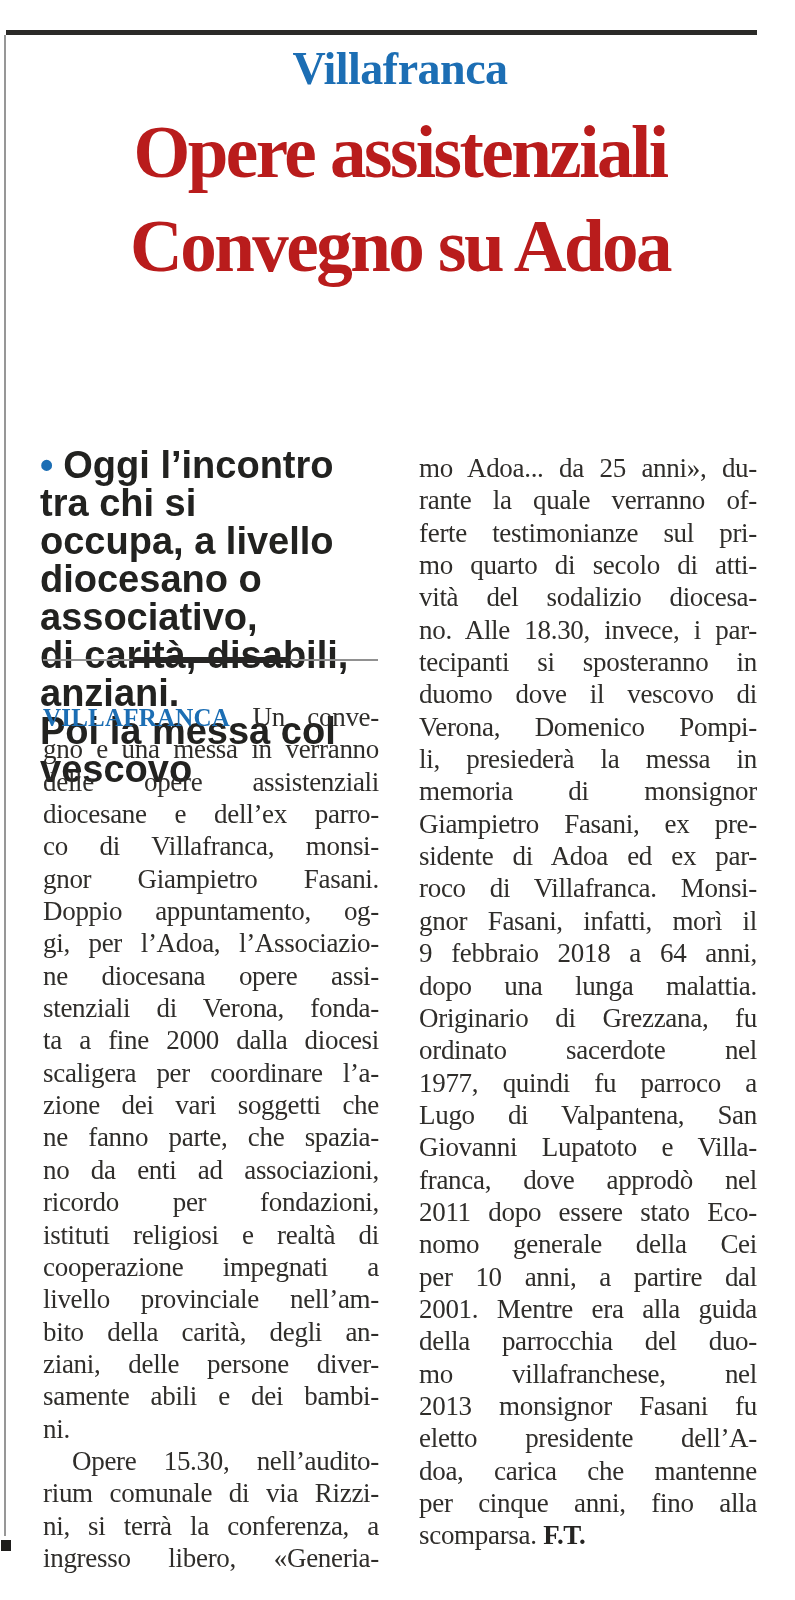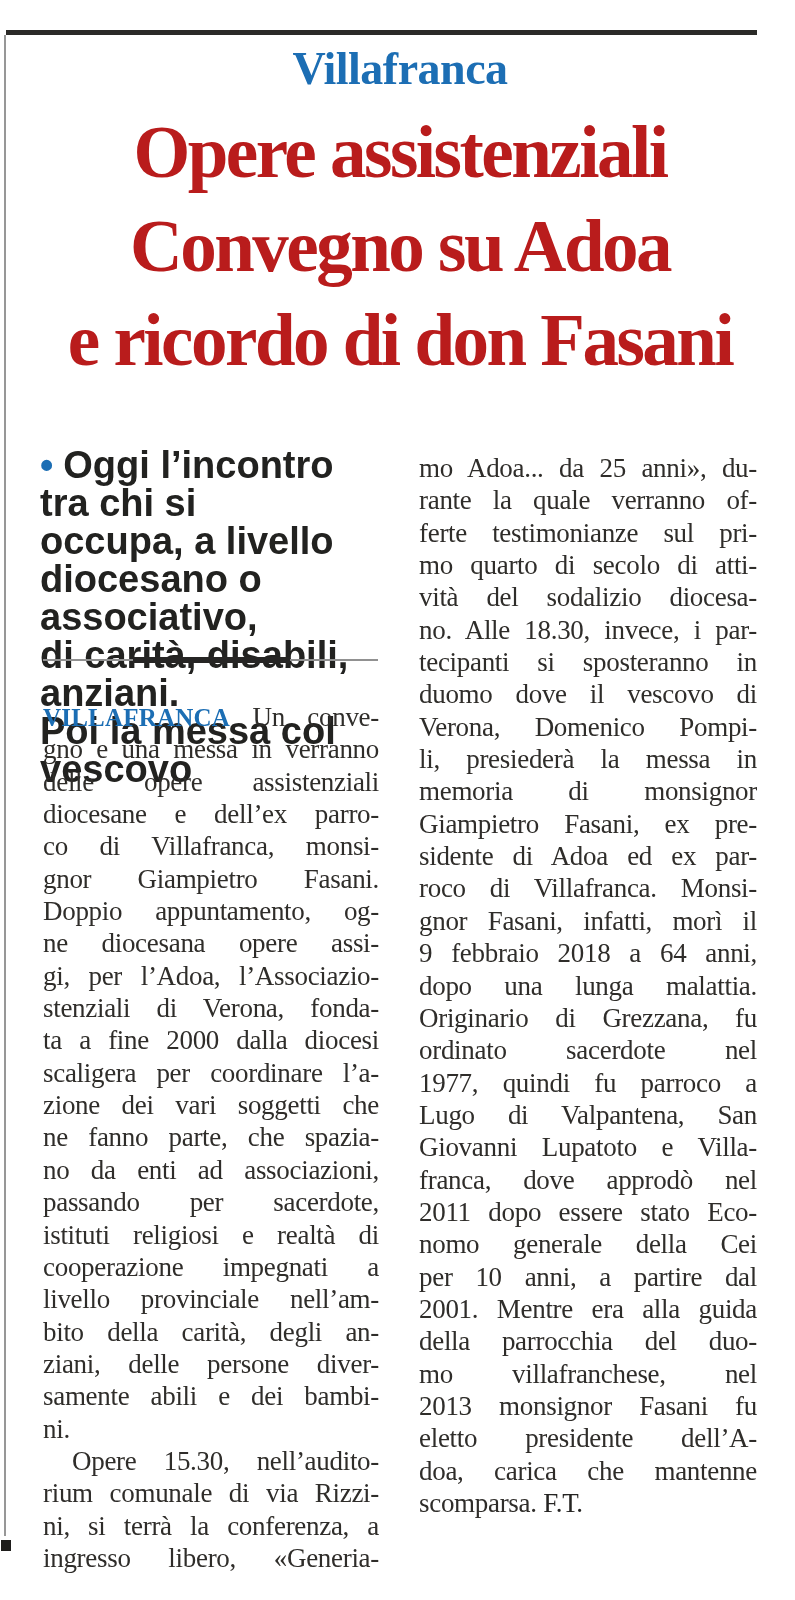--- a/index.html
+++ b/index.html
@@ -35,36 +35,35 @@
     letter-spacing:-0.3px; color:#2f2d2a;
   }
   .col-left  { left:43px;  top:681px; width:336px;margin-top:20px; }
   .col-right { left:419px; top:452px; width:338px; }
 
   .bline { text-align:justify; text-align-last:justify; height:32.35px; }
   .bline.end { text-align-last:left; }
   .bline.indent { padding-left:29px; box-sizing:border-box; }
 
   .lead-in { font-weight:700; color:#1c6eb4; font-size:25px; letter-spacing:0.2px; }
-  .byline  { font-weight:400; color:#252422;margin-top:8px; }
+  .byline  { font-weight:700; color:#252422;margin-top:8px; }
 </style>
 </head>
 <body>
 
 <div class="sheet">
   <div class="top-rule"></div>
   <div class="left-rule"></div>
   <div class="left-rule-cap"></div>
 
   <div class="kicker">Villafranca</div>
 
   <h1 class="headline">
       <div>Opere assistenziali</div>
       <div>Convegno su Adoa</div>
-      <div>e ricordo di don Fasani</div>
     </h1>
 
   <div class="lede">
     <span class="bullet">•</span><span class="lede-text">Oggi l’incontro tra chi si
 occupa, a livello
 diocesano o associativo,
 di carità, disabili, anziani.
 Poi la messa col vescovo</span>
   </div>
 
@@ -72,29 +71,29 @@
   <div class="divider-black"></div>
 
   <div class="col col-left">
       <div class="bline"><span class="lead-in">VILLAFRANCA</span> Un conve-</div>
       <div class="bline">gno e una messa in verranno</div>
       <div class="bline">delle opere assistenziali</div>
       <div class="bline">diocesane e dell’ex parro-</div>
       <div class="bline">co di Villafranca, monsi-</div>
       <div class="bline">gnor Giampietro Fasani.</div>
       <div class="bline">Doppio appuntamento, og-</div>
+      <div class="bline">gi, per l’Adoa, l’Associazio-</div>
       <div class="bline">ne diocesana opere assi-</div>
-      <div class="bline">gi, per l’Adoa, l’Associazio-</div>
       <div class="bline">stenziali di Verona, fonda-</div>
       <div class="bline">ta a fine 2000 dalla diocesi</div>
       <div class="bline">scaligera per coordinare l’a-</div>
       <div class="bline">zione dei vari soggetti che</div>
       <div class="bline">ne fanno parte, che spazia-</div>
       <div class="bline">no da enti ad associazioni,</div>
-      <div class="bline">passando per sacerdote,</div>
+      <div class="bline">ricordo per fondazioni,</div>
       <div class="bline">istituti religiosi e realtà di</div>
       <div class="bline">cooperazione impegnati a</div>
       <div class="bline">livello provinciale nell’am-</div>
       <div class="bline">bito della carità, degli an-</div>
       <div class="bline">ziani, delle persone diver-</div>
       <div class="bline">samente abili e dei bambi-</div>
       <div class="bline end">ni.</div>
       <div class="bline indent">Opere 15.30, nell’audito-</div>
       <div class="bline">rium comunale di via Rizzi-</div>
       <div class="bline">ni, si terrà la conferenza, a</div>
@@ -126,15 +125,16 @@
       <div class="bline">franca, dove approdò nel</div>
       <div class="bline">2011 dopo essere stato Eco-</div>
       <div class="bline">nomo generale della Cei</div>
       <div class="bline">per 10 anni, a partire dal</div>
       <div class="bline">2001. Mentre era alla guida</div>
       <div class="bline">della parrocchia del duo-</div>
       <div class="bline">mo villafranchese, nel</div>
       <div class="bline">2013 monsignor Fasani fu</div>
       <div class="bline">eletto presidente dell’A-</div>
       <div class="bline">doa, carica che mantenne</div>
+      <div class="bline">per cinque anni, fino alla</div>
       <div class="bline end">scomparsa. <span class="byline">F.T.</span></div>
     </div>
 </div>
 
 </body></html>

